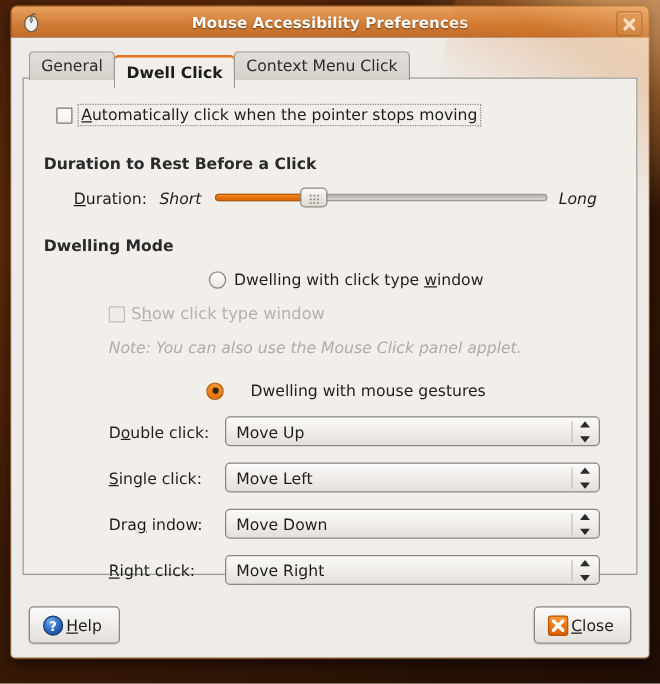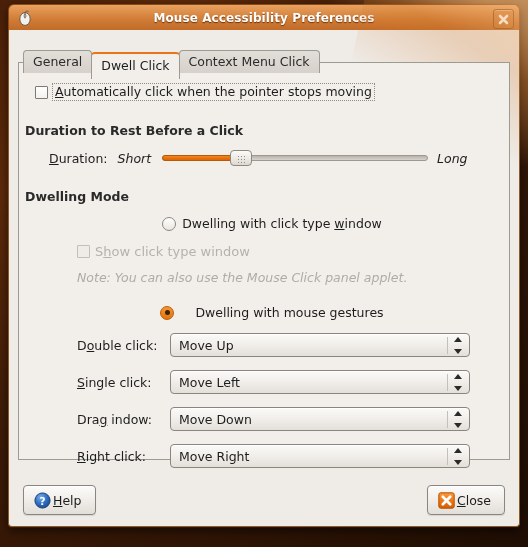--- a/index.html
+++ b/index.html
@@ -109,41 +109,42 @@
     color: #2b2b2b;
     padding: 4px 9px 4px 9px;
     border: 1px solid #9b9b93;
     border-bottom: none;
     border-radius: 4px 4px 0 0;
     background: linear-gradient(180deg, #e2ded8 0%, #d6d1ca 100%);
     margin-right: -1px;
     cursor: pointer;
     line-height: 14px;
     position: relative;
-    top: 10px;
+    top: 1px;
   }
   .tab.active {
     background: #f2efeb;
     border-color: #9b9b93;
     border-top: 2px solid #e8741d;
     padding-top: 5px;
     padding-bottom: 6px;
-    top: 16px;
+    top: 8px;
     z-index: 4;
     color: #1d1d1d;
+    font-weight: bold;
   }
 
   
   #panel {
     border: 1px solid #9b9b93;
     background: #f2efeb;
     box-sizing: border-box;
     height: 398px;
     margin-top: -1px;
-    padding: 12px 14px 10px 4px;
+    padding: 12px 14px 10px 14px;
     position: relative;
     z-index: 1;
   }
 
   
   .row { display: flex; align-items: center; }
   .chk-outer {
     width: 13px; height: 13px;
     border: 1px solid #7b7b73;
     background: linear-gradient(180deg, #ffffff 0%, #f3f1ee 100%);

